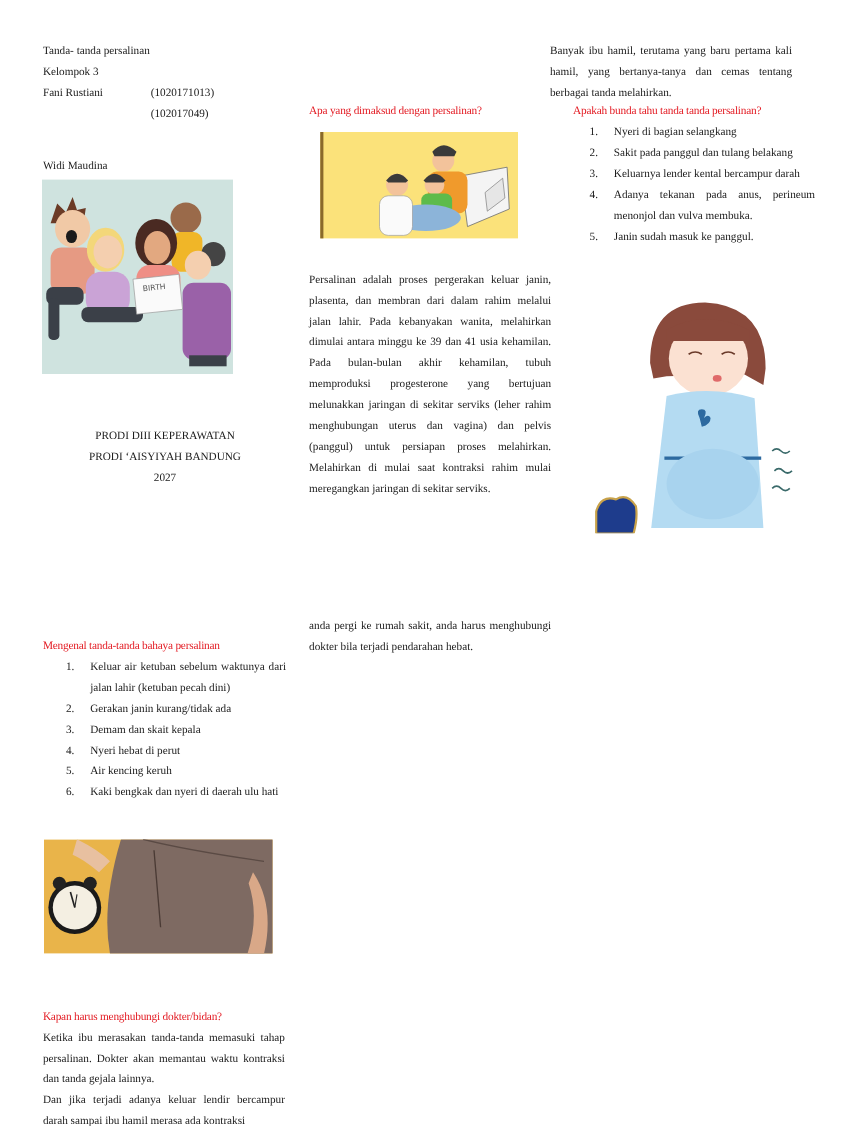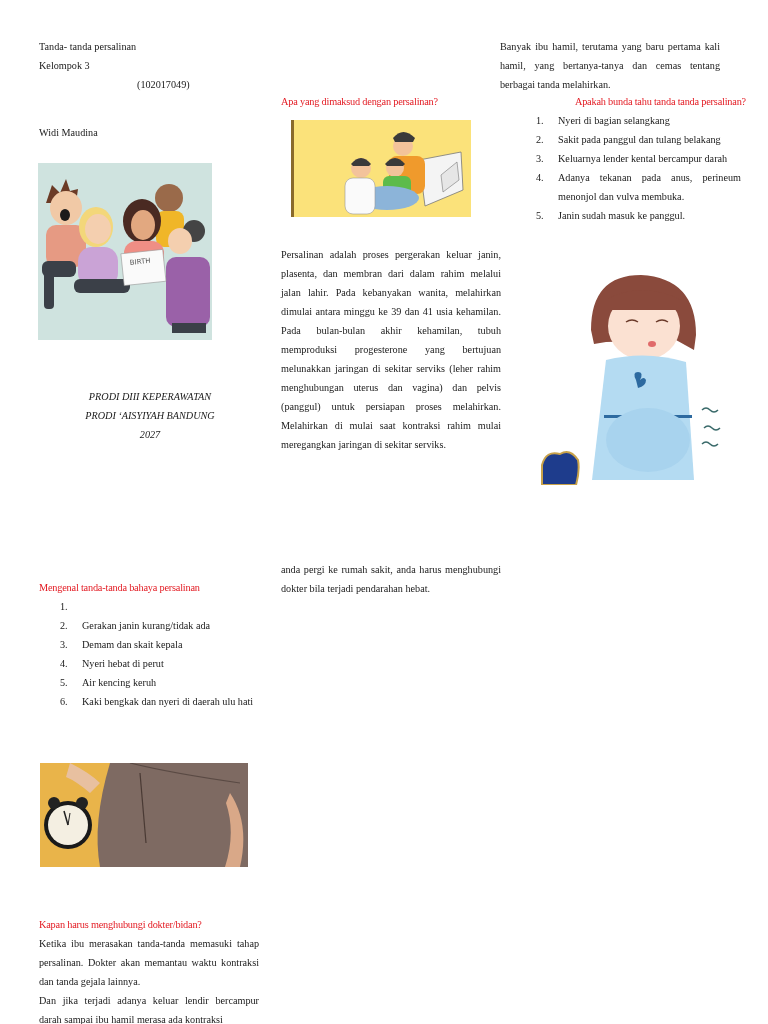--- a/index.html
+++ b/index.html
@@ -15,31 +15,35 @@
     .red-heading {
       color: #e31b23; font-weight: normal; font-size: 10.3px; line-height: 19px;
       letter-spacing: -0.2px;
     }
     .justify { text-align: justify; text-align-last: left; }
     .row { display: flex; }
     ol.num { list-style: none; }
     ol.num li { display: flex; font-size: 10.2px; line-height: 19px; }
     ol.num li .n { width: 22px; flex: 0 0 22px; }
     ol.num li .t { flex: 1; text-align: justify; }
-    .center { text-align: center; font-style: italic; }
+    .center { text-align: center; }
     .img-box { overflow: hidden; }
   </style>
 </head>
 <body>
 
 <div class="page">
 
   <div class="abs txt" style="left:39px; top:37px; width:220px;">
     <div>Tanda- tanda persalinan</div>
     <div>Kelompok 3</div>
+    <div class="row">
+      <span style="width:98px;">Fani Rustiani</span>
+      <span>(1020171013)</span>
+    </div>
     <div class="row">
       <span style="width:98px;margin-top:48px;">Widi Maudina</span>
       <span>(102017049)</span>
     </div>
   </div>
 
   <div class="abs img-box" style="left:38px; top:163px; width:174px; height:177px;">
     <svg width="174" height="177" viewBox="0 0 174 177">
       <rect width="174" height="177" fill="#cfe3df"></rect>
 
@@ -103,21 +107,21 @@
       <circle cx="70" cy="48" r="10" fill="#f3c39b"></circle>
       <path d="M60 44 Q70 32 80 44 L78 46 L62 46 Z" fill="#3a3a3a"></path>
       <rect x="54" y="58" width="30" height="36" rx="8" fill="#fafafa" stroke="#999" stroke-width="0.6"></rect>
     </svg>
   </div>
 
   <div class="abs txt justify" style="left:281px; top:245px; width:220px;">Persalinan adalah proses pergerakan keluar janin, plasenta, dan membran dari dalam rahim melalui jalan lahir. Pada kebanyakan wanita, melahirkan dimulai antara minggu ke 39 dan 41 usia kehamilan. Pada bulan-bulan akhir kehamilan, tubuh memproduksi progesterone yang bertujuan melunakkan jaringan di sekitar serviks (leher rahim menghubungan uterus dan vagina) dan pelvis (panggul) untuk persiapan proses melahirkan. Melahirkan di mulai saat kontraksi rahim mulai meregangkan jaringan di sekitar serviks.</div>
 
   <div class="abs txt justify" style="left:500px; top:37px; width:220px;">Banyak ibu hamil, terutama yang baru pertama kali hamil, yang bertanya-tanya dan cemas tentang berbagai tanda melahirkan.</div>
 
-  <div class="abs red-heading" style="left:521px; top:92px; width:225px;text-align:right;">Apakah bunda tahu tanda tanda persalinan?</div>
+  <div class="abs red-heading" style="left:521px; top:92px; width:225px;">Apakah bunda tahu tanda tanda persalinan?</div>
 
   <ol class="abs num" style="left:536px; top:111px; width:205px;">
     <li>
         <span class="n">1.</span>
         <span class="t">Nyeri di bagian selangkang</span>
       </li>
     <li>
         <span class="n">2.</span>
         <span class="t">Sakit pada panggul dan tulang belakang</span>
       </li>
@@ -158,20 +162,21 @@
 
       <path d="M6 215 L6 195 Q10 180 24 184 Q34 178 42 190 Q44 200 40 215 Z" fill="#1e3c8c" stroke="#c8a24a" stroke-width="2"></path>
     </svg>
   </div>
 
   <div class="abs red-heading" style="left:39px; top:578px; width:225px;">Mengenal tanda-tanda bahaya persalinan</div>
 
   <ol class="abs num" style="left:60px; top:597px; width:200px;">
     <li>
         <span class="n">1.</span>
+        <span class="t">Keluar air ketuban sebelum waktunya dari jalan lahir (ketuban pecah dini)</span>
       </li>
     <li>
         <span class="n">2.</span>
         <span class="t">Gerakan janin kurang/tidak ada</span>
       </li>
     <li>
         <span class="n">3.</span>
         <span class="t">Demam dan skait kepala</span>
       </li>
     <li>

